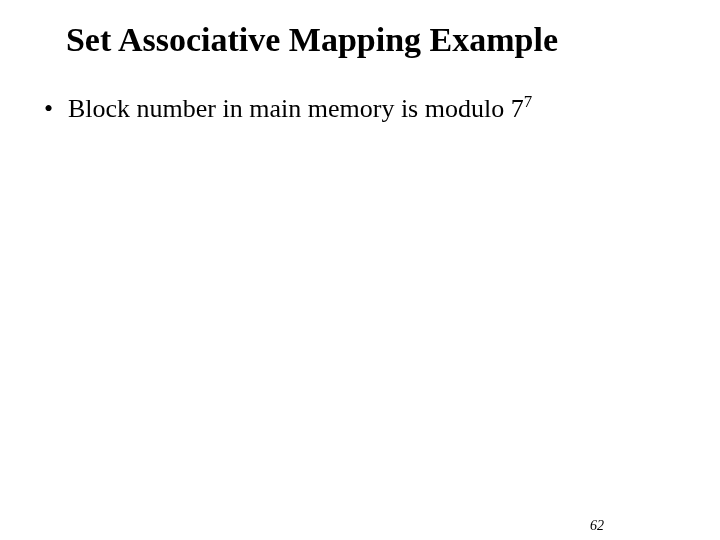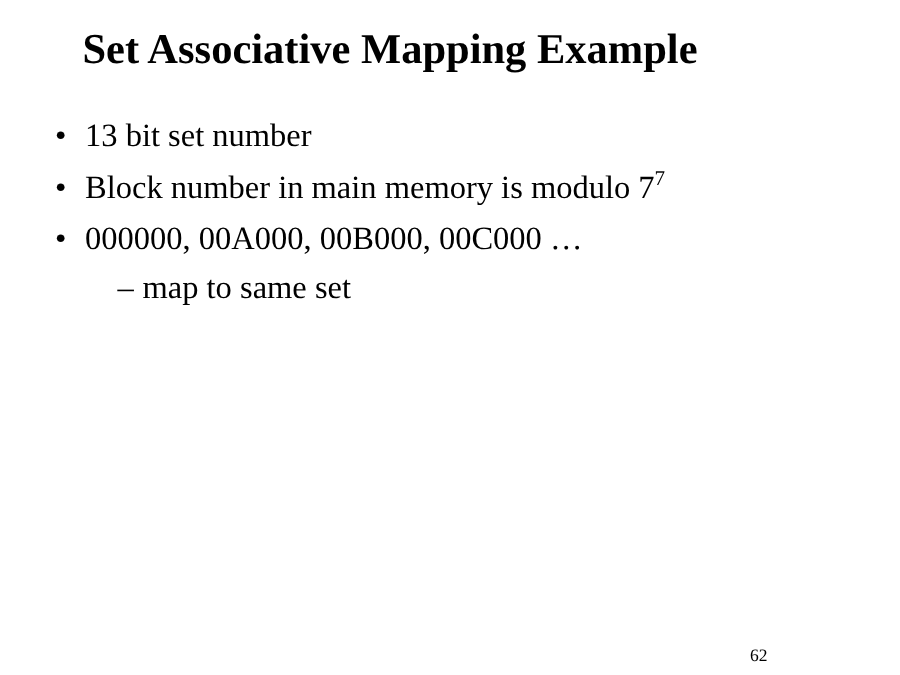--- a/index.html
+++ b/index.html
@@ -68,44 +68,34 @@
     left: 0;
     top: 0;
   }
   sup {
     font-size: 0.65em;
     vertical-align: super;
     line-height: 0;
   }
   .page-number {
     position: absolute;
-    right: 10px;
+    right: 20px;
     bottom: 6px;
     font-size: 14px;
+    font-style: italic;
   }
 </style>
 </head>
 <body>
 
 <div class="slide">
   <div class="title">Set Associative Mapping Example</div>
 
   <div class="body">
     <ul class="level1">
       <li>
-        <span>13 bit set number</span>
-      </li>
-      <li>
         <span>Block number in main memory is modulo 7</span><sup>7</sup>
-      </li>
-      <li>
-        <span>000000, 00A000, 00B000, 00C000 …</span>
-        <ul class="level2">
-          <li>
-            <span>map to same set</span>
-          </li>
-        </ul>
       </li>
     </ul>
   </div>
 
   <div class="page-number">62</div>
 </div>
 
 </body></html>

